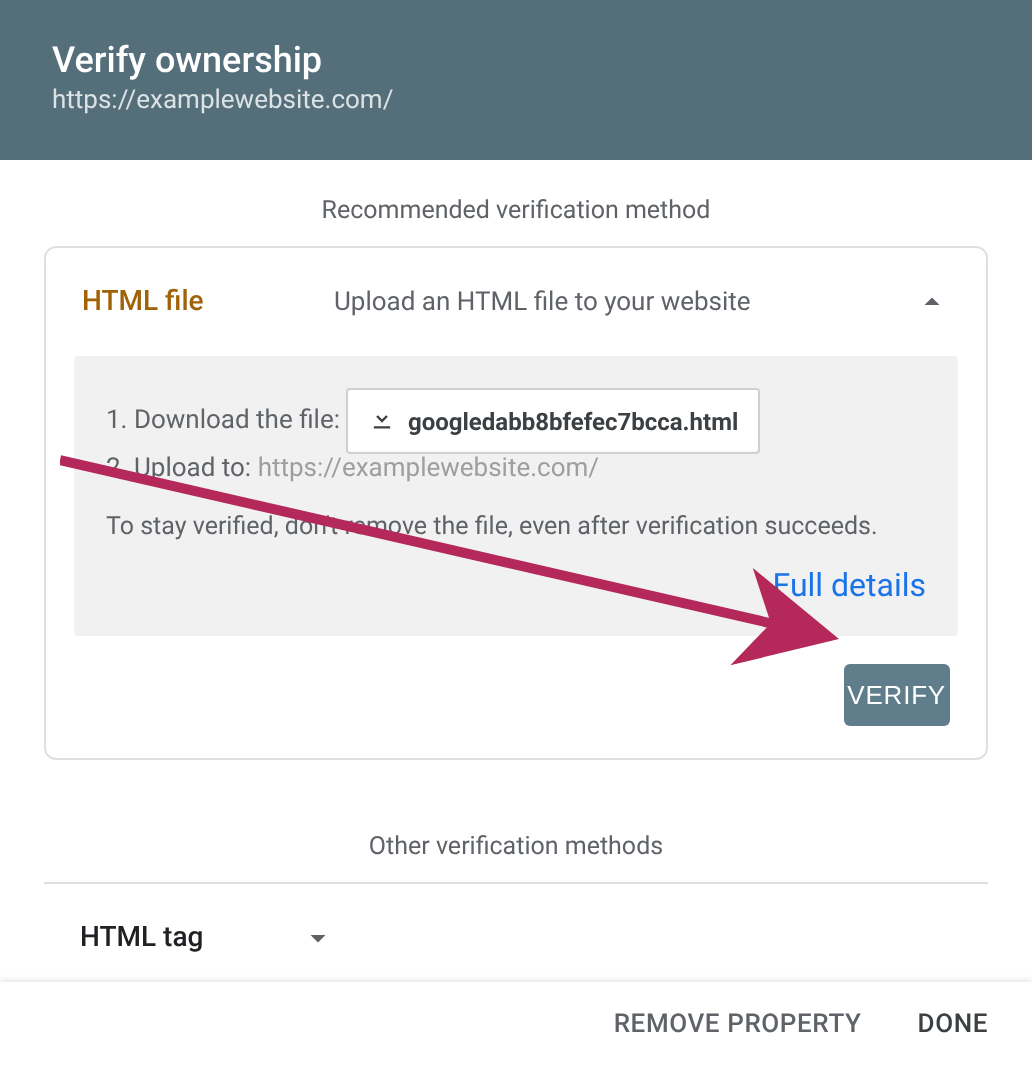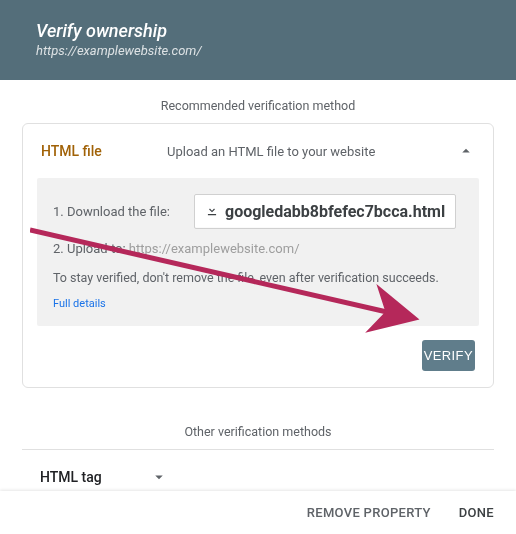--- a/index.html
+++ b/index.html
@@ -2,22 +2,21 @@
 <html><head>
 <meta charset="utf-8">
 <style>
   * { box-sizing: border-box; }
   html, body { margin:0; padding:0; font-family: Roboto, Arial, sans-serif; background:#fff; color:#202124; }
   body { width:516px; height:534px; overflow:hidden; position:relative; }
 
   .header {
     background:#546e7a;
     color:#fff;
-    padding:20px 26px 22px 36px;
-    font-style:italic;
+    padding:20px 26px 22px 26px;
   }
   .header h1 { margin:0; font-size:18px; font-weight:500; }
   .header .sub { font-size:13px; color:rgba(255,255,255,.8); margin-top:2px; }
 
   .section-label {
     font-size:12.5px; color:#5f6368; padding:18px 26px 10px 26px;text-align:center;
   }
 
   .card {
     border:1px solid #e0e0e0; border-radius:6px; margin:0 22px 18px 22px; background:#fff;
@@ -29,31 +28,31 @@
   }
   .card-header .title { font-size:14px; font-weight:500; color:#a16207; min-width:110px;}
   .card-header .desc { font-size:13px; color:#5f6368; flex:1; }
   .card-header .chev { color:#5f6368; flex:0 0 auto; }
   .chev svg { width:18px; height:18px; display:block; }
 
   .card-body {
     margin:0 14px 14px 14px; background:#f1f1f1; border-radius:2px; padding:16px 16px 16px 16px;
     font-size:13px; color:#5f6368; position:relative;
   }
-  .line1 { display:flex; align-items:center; gap:24px; margin-bottom:12px;}
+  .line1 { display:flex; align-items:center; gap:3px; }
   .dl-btn {
     display:inline-flex; align-items:center; gap:6px; background:#fff;
-    border:1px solid #d0d0d0; border-radius:2px; padding:7px 10px; font-size:16px; font-weight:700; color:#3c4043;
+    border:1px solid #d0d0d0; border-radius:2px; padding:7px 10px; font-size:12px; font-weight:700; color:#3c4043;
     box-shadow:inset 0 -1px 0 rgba(0,0,0,.02);
   }
   .dl-btn svg{ width:14px; height:14px; fill:#3c4043; }
   .line2 { margin-bottom:14px; }
   .line2 .url { color:#9e9e9e; }
   .note { font-size:12.5px; color:#5f6368; margin-bottom:12px;}
-  .full-details { color:#1a73e8; font-size:11px; }
+  .full-details { color:#1a73e8; font-size:16px;text-align:right; }
 
   .verify-row { display:flex; justify-content:flex-end; padding:0 18px 16px 18px;}
   .verify-btn {
     background:#607d8b; color:#fff; border:none; border-radius:3px; padding:8px 2px; font-size:13px; font-weight:500; letter-spacing:.4px;
   }
 
   .method-list {
     margin:0 22px 0 22px;
   }
   .method-row {

